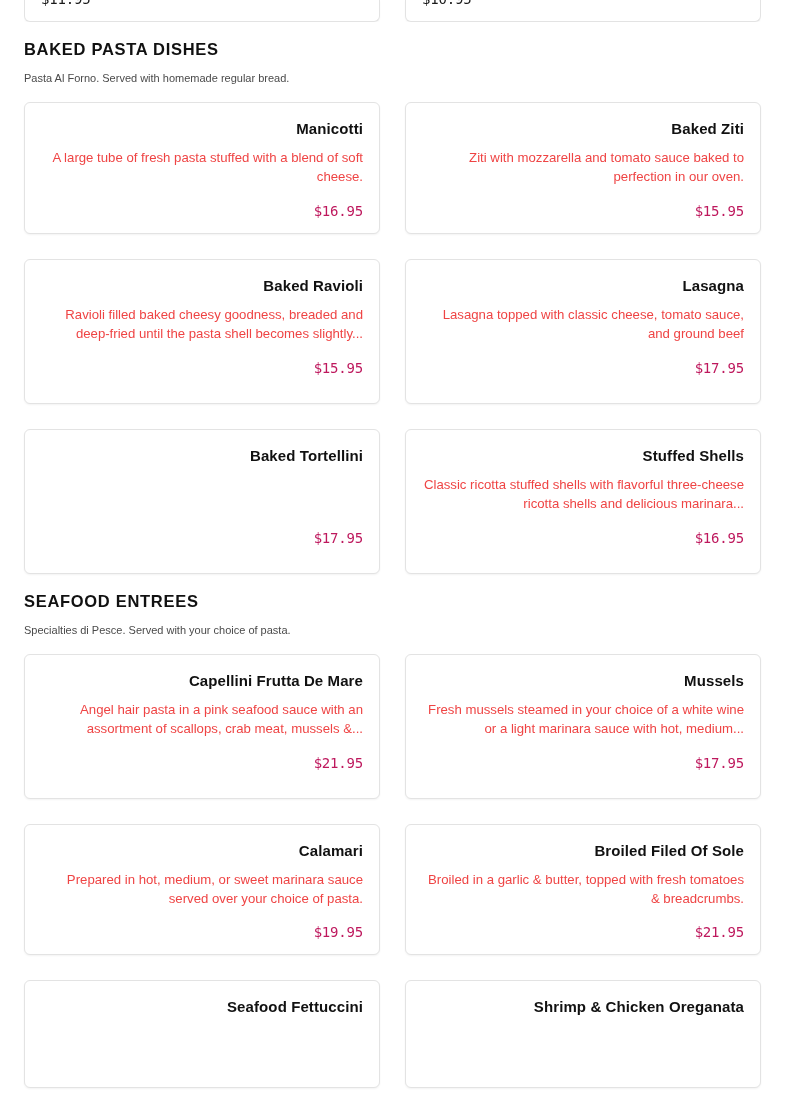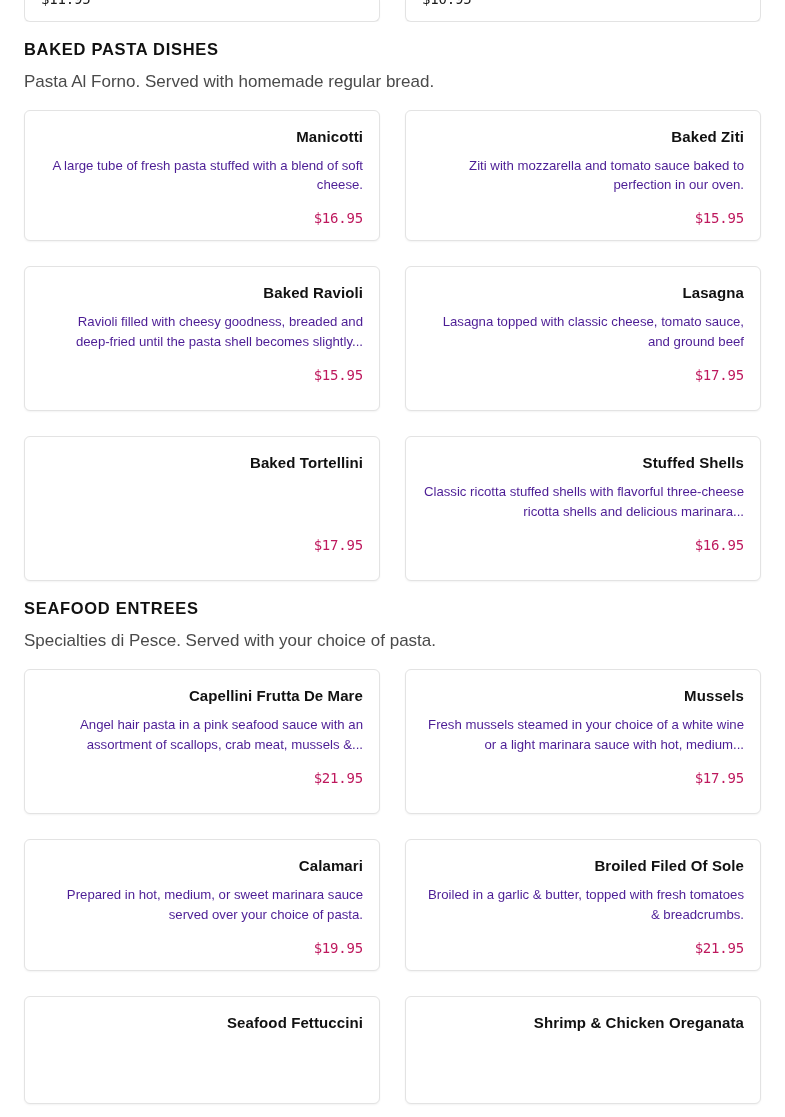--- a/index.html
+++ b/index.html
@@ -57,21 +57,21 @@
     font-family: "Liberation Sans", sans-serif;
     font-weight: bold;
     font-size: 16.5px;
     letter-spacing: 0.7px;
     color: #111111;
     margin: 0 0 0 0;
     padding: 0;
     text-transform: uppercase;
   }
   .section-desc {
-    font-size: 17px;
+    font-size: 11px;
     color: #4a4a4a;
     margin-top: 12px;
     margin-bottom: 0;
     line-height: 1.3;
   }
 
   .grid {
     display: flex;
     flex-wrap: wrap;
     gap: 25px;
@@ -93,21 +93,21 @@
   .card-title {
     font-size: 15px;
     font-weight: bold;
     color: #111111;
     line-height: 1.2;
     margin: 0 0 10px 0;
     letter-spacing: 0.1px;
   }
   .card-desc {
     font-size: 13.2px;
-    color: #4c1d95;
+    color: #ef4444;
     line-height: 1.45;
     margin: 0;
     flex: 1 1 auto;
     max-height: 39px;
     overflow: hidden;
   }
   .card-desc:empty { min-height: 0; }
   .card-price {
     font-family: "DejaVu Sans Mono", monospace;
     font-size: 14px;
@@ -141,21 +141,21 @@
         <div class="card-price">$16.95</div>
       </div>
       <div class="card">
         <div class="card-title">Baked Ziti</div>
         <div class="card-desc">Ziti with mozzarella and tomato sauce baked to perfection in our oven.</div>
         <div class="card-price">$15.95</div>
       </div>
 
       <div class="card tall">
         <div class="card-title">Baked Ravioli</div>
-        <div class="card-desc">Ravioli filled with cheesy goodness, breaded and deep-fried until the pasta shell becomes slightly...</div>
+        <div class="card-desc">Ravioli filled baked cheesy goodness, breaded and deep-fried until the pasta shell becomes slightly...</div>
         <div class="card-price">$15.95</div>
       </div>
       <div class="card tall">
         <div class="card-title">Lasagna</div>
         <div class="card-desc">Lasagna topped with classic cheese, tomato sauce, and ground beef</div>
         <div class="card-price">$17.95</div>
       </div>
 
       <div class="card tall">
         <div class="card-title">Baked Tortellini</div>

